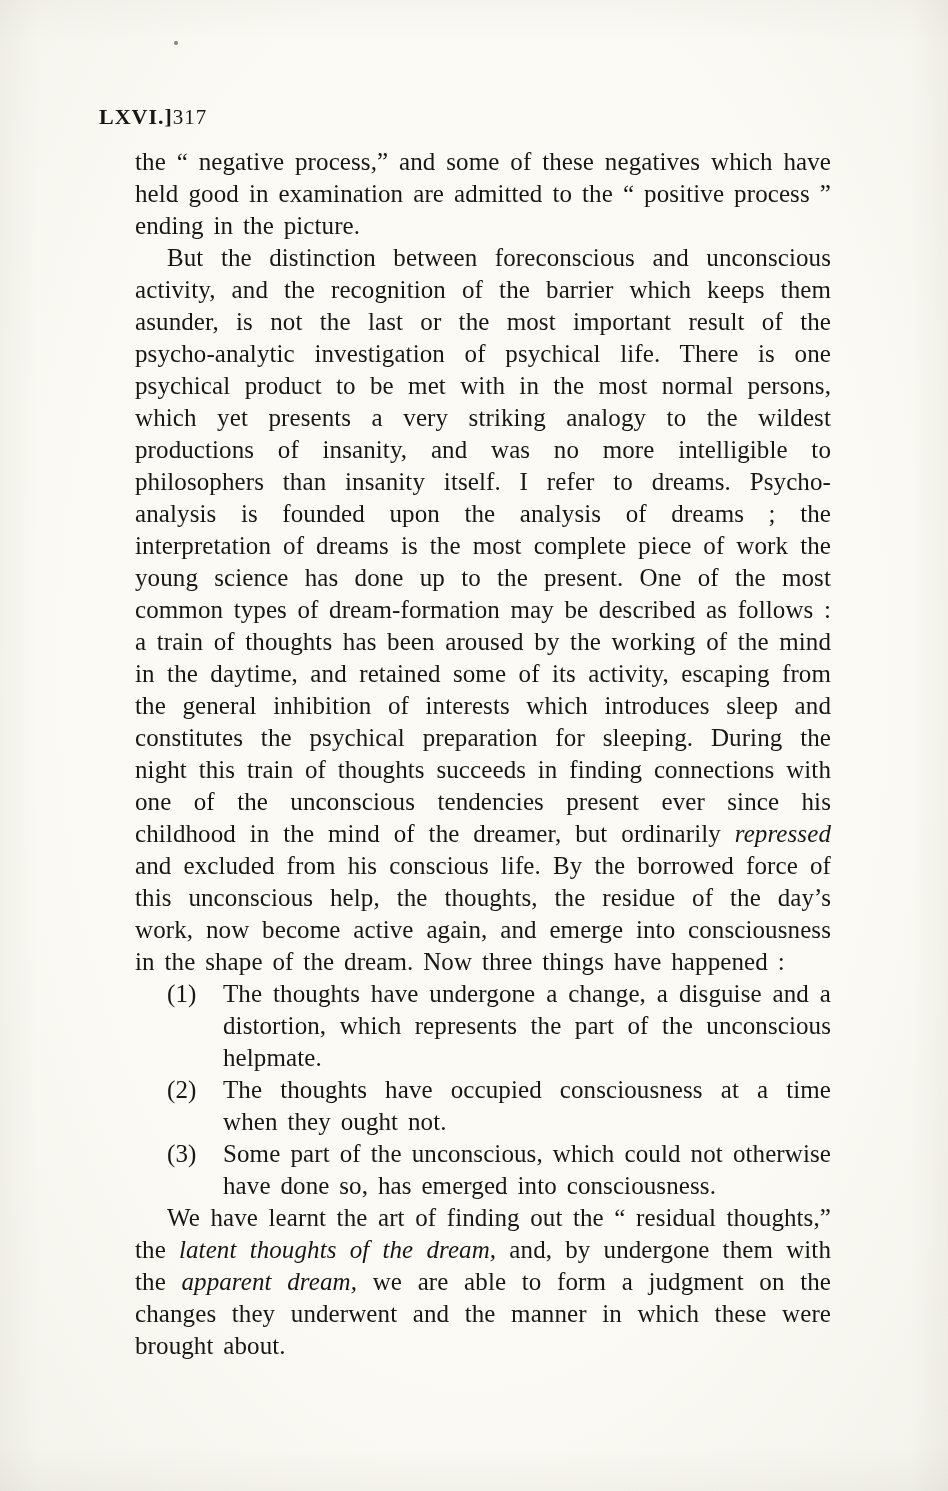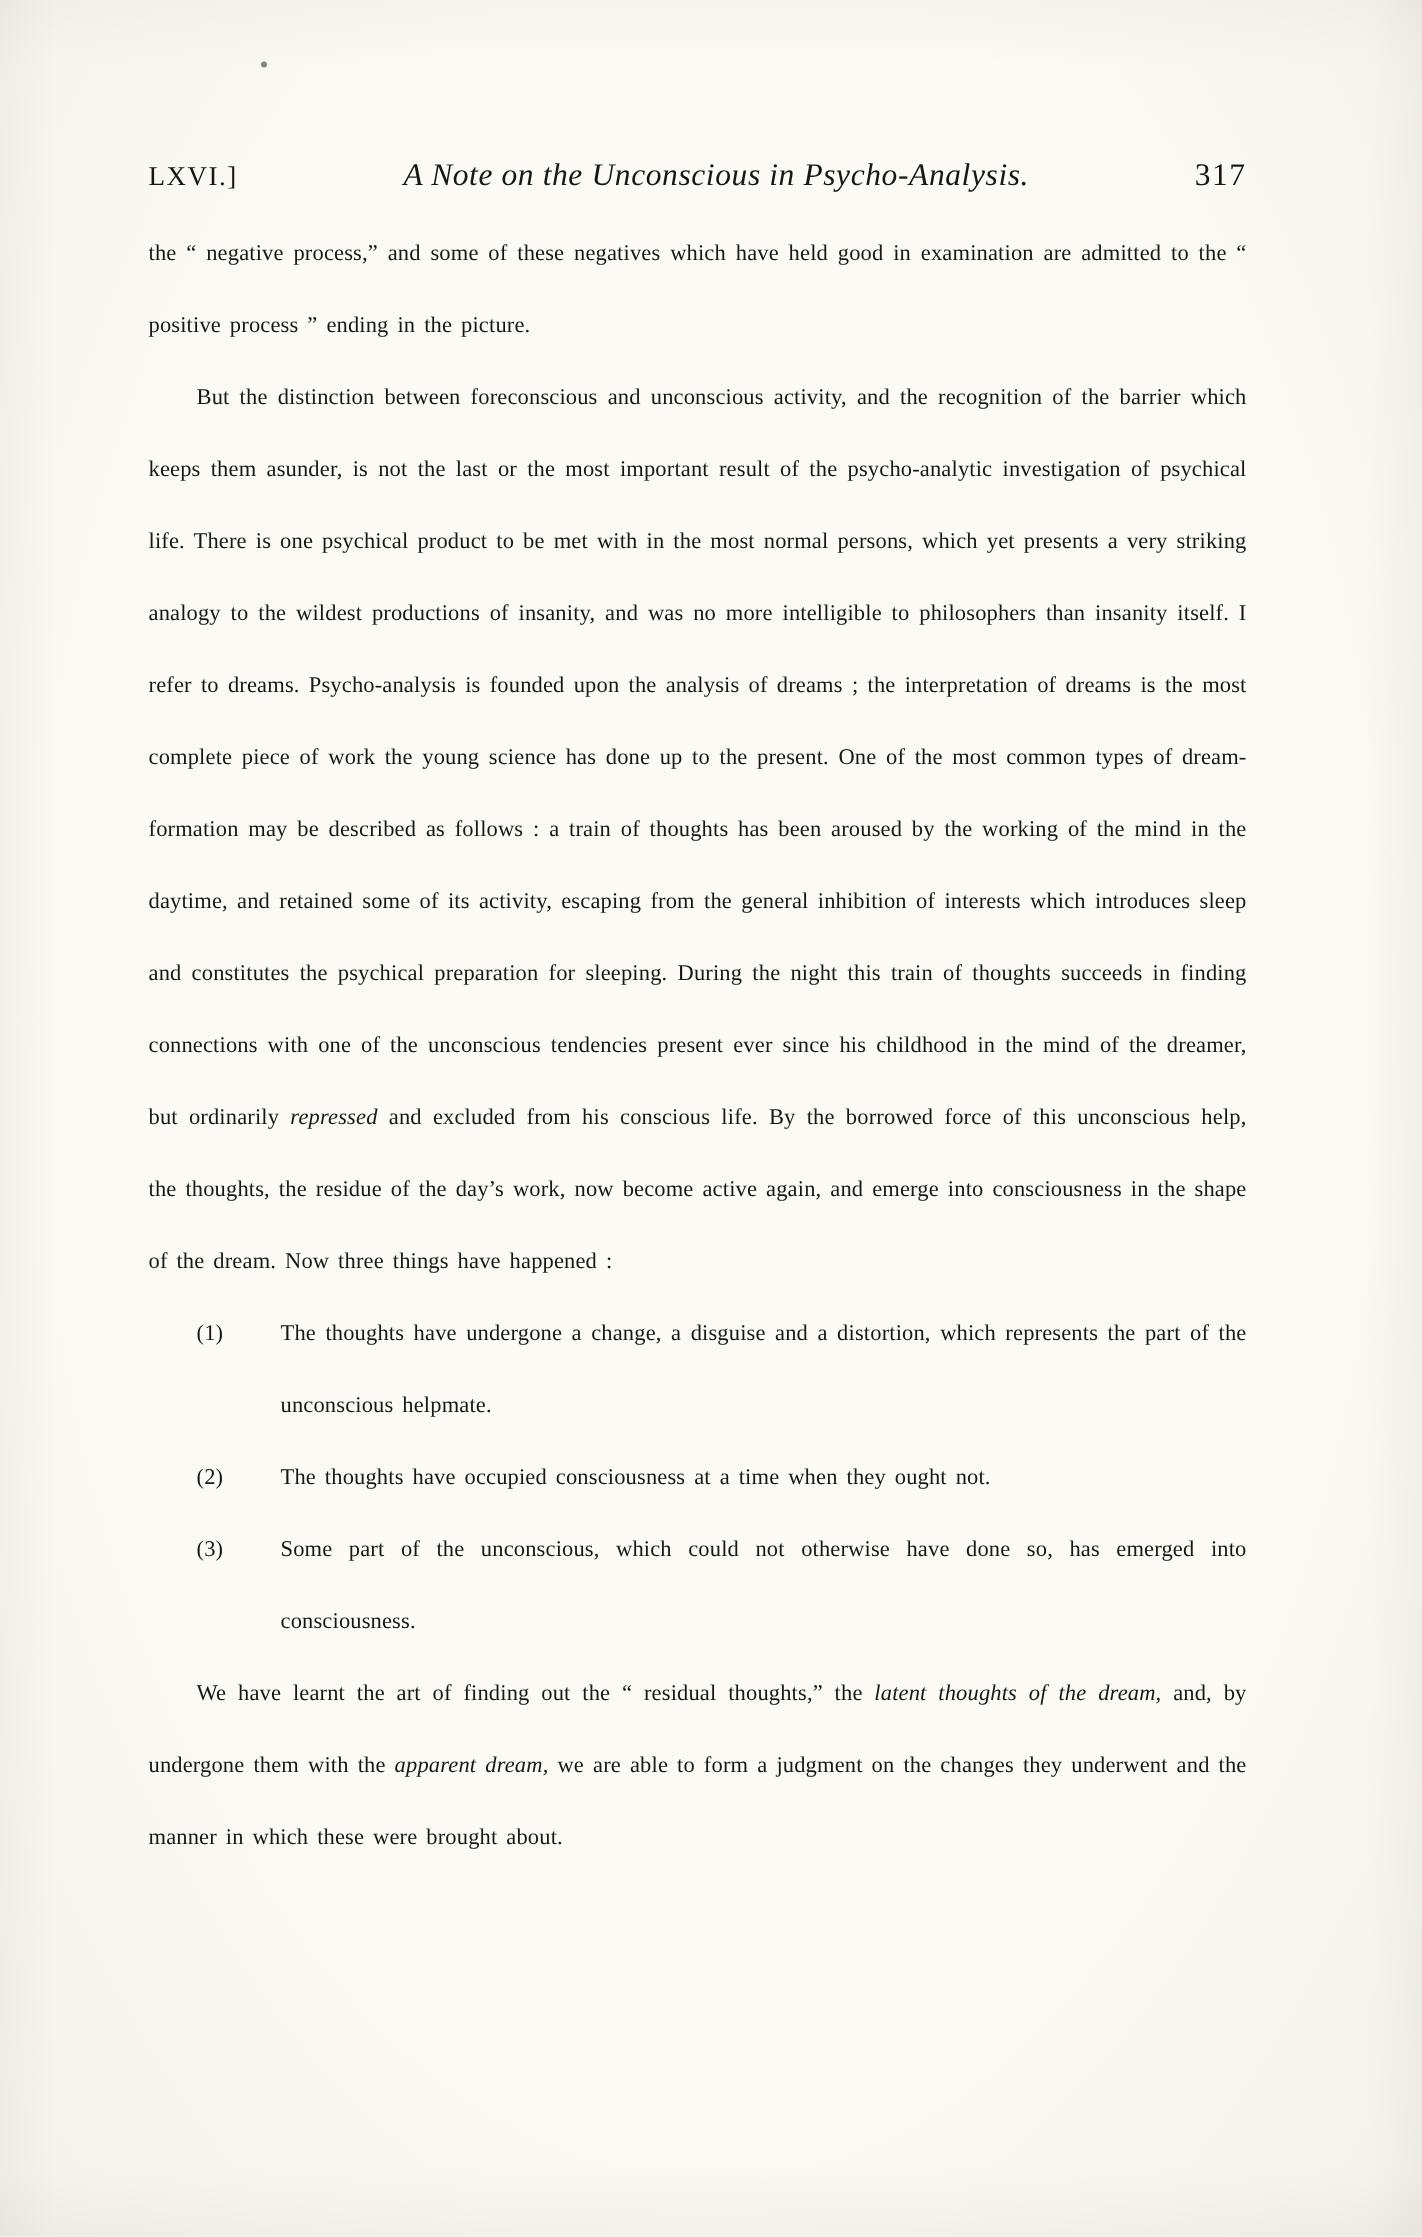--- a/index.html
+++ b/index.html
@@ -40,44 +40,46 @@
     top: 104px;
     width: 732px;
   }
   .running-head {
     display: flex;
     align-items: baseline;
     font-size: 21px;
     margin-bottom: 16px;
   }
   .running-head .section-label {
-    font-size: 18px;
+    font-size: 22px;
     letter-spacing: 1px;
     font-variant: small-caps;
     white-space: nowrap;
+    font-weight: bold;
   }
   .running-head .head-title {
     flex: 1;
     text-align: center;
     font-style: italic;
     font-size: 21px;
     letter-spacing: 0.4px;
     white-space: nowrap;
   }
   .running-head .page-number {
     white-space: nowrap;
     font-size: 21px;
     letter-spacing: 1px;
   }
   .body-text {
-    font-size: 15px;
-    line-height: 48px;
+    font-size: 25px;
+    line-height: 32px;
     text-align: justify;
     word-spacing: 0.14em;
     letter-spacing: 0.1px;
+    margin-left: 36px;
   }
   .body-text p {
     margin: 0;
   }
   .body-text p.indent {
     text-indent: 32px;
   }
   .italic { font-style: italic; font-family: Liberation Serif, serif; }
   .numbered-list {
     margin: 0;
@@ -96,21 +98,20 @@
 </head>
 <body>
 
 <div class="scan-overlay"></div>
 <div class="speck"></div>
 
 <div class="page">
 
   <div class="running-head">
     <span class="section-label">LXVI.]</span>
-    <span class="head-title">A Note on the Unconscious in Psycho-Analysis.</span>
     <span class="page-number">317</span>
   </div>
 
   <div class="body-text">
 
     <p>
       <span>the “ negative process,” and some of these negatives which have held good in examination are admitted to the “ positive process ” ending in the picture.</span>
     </p>
 
     <p class="indent">

